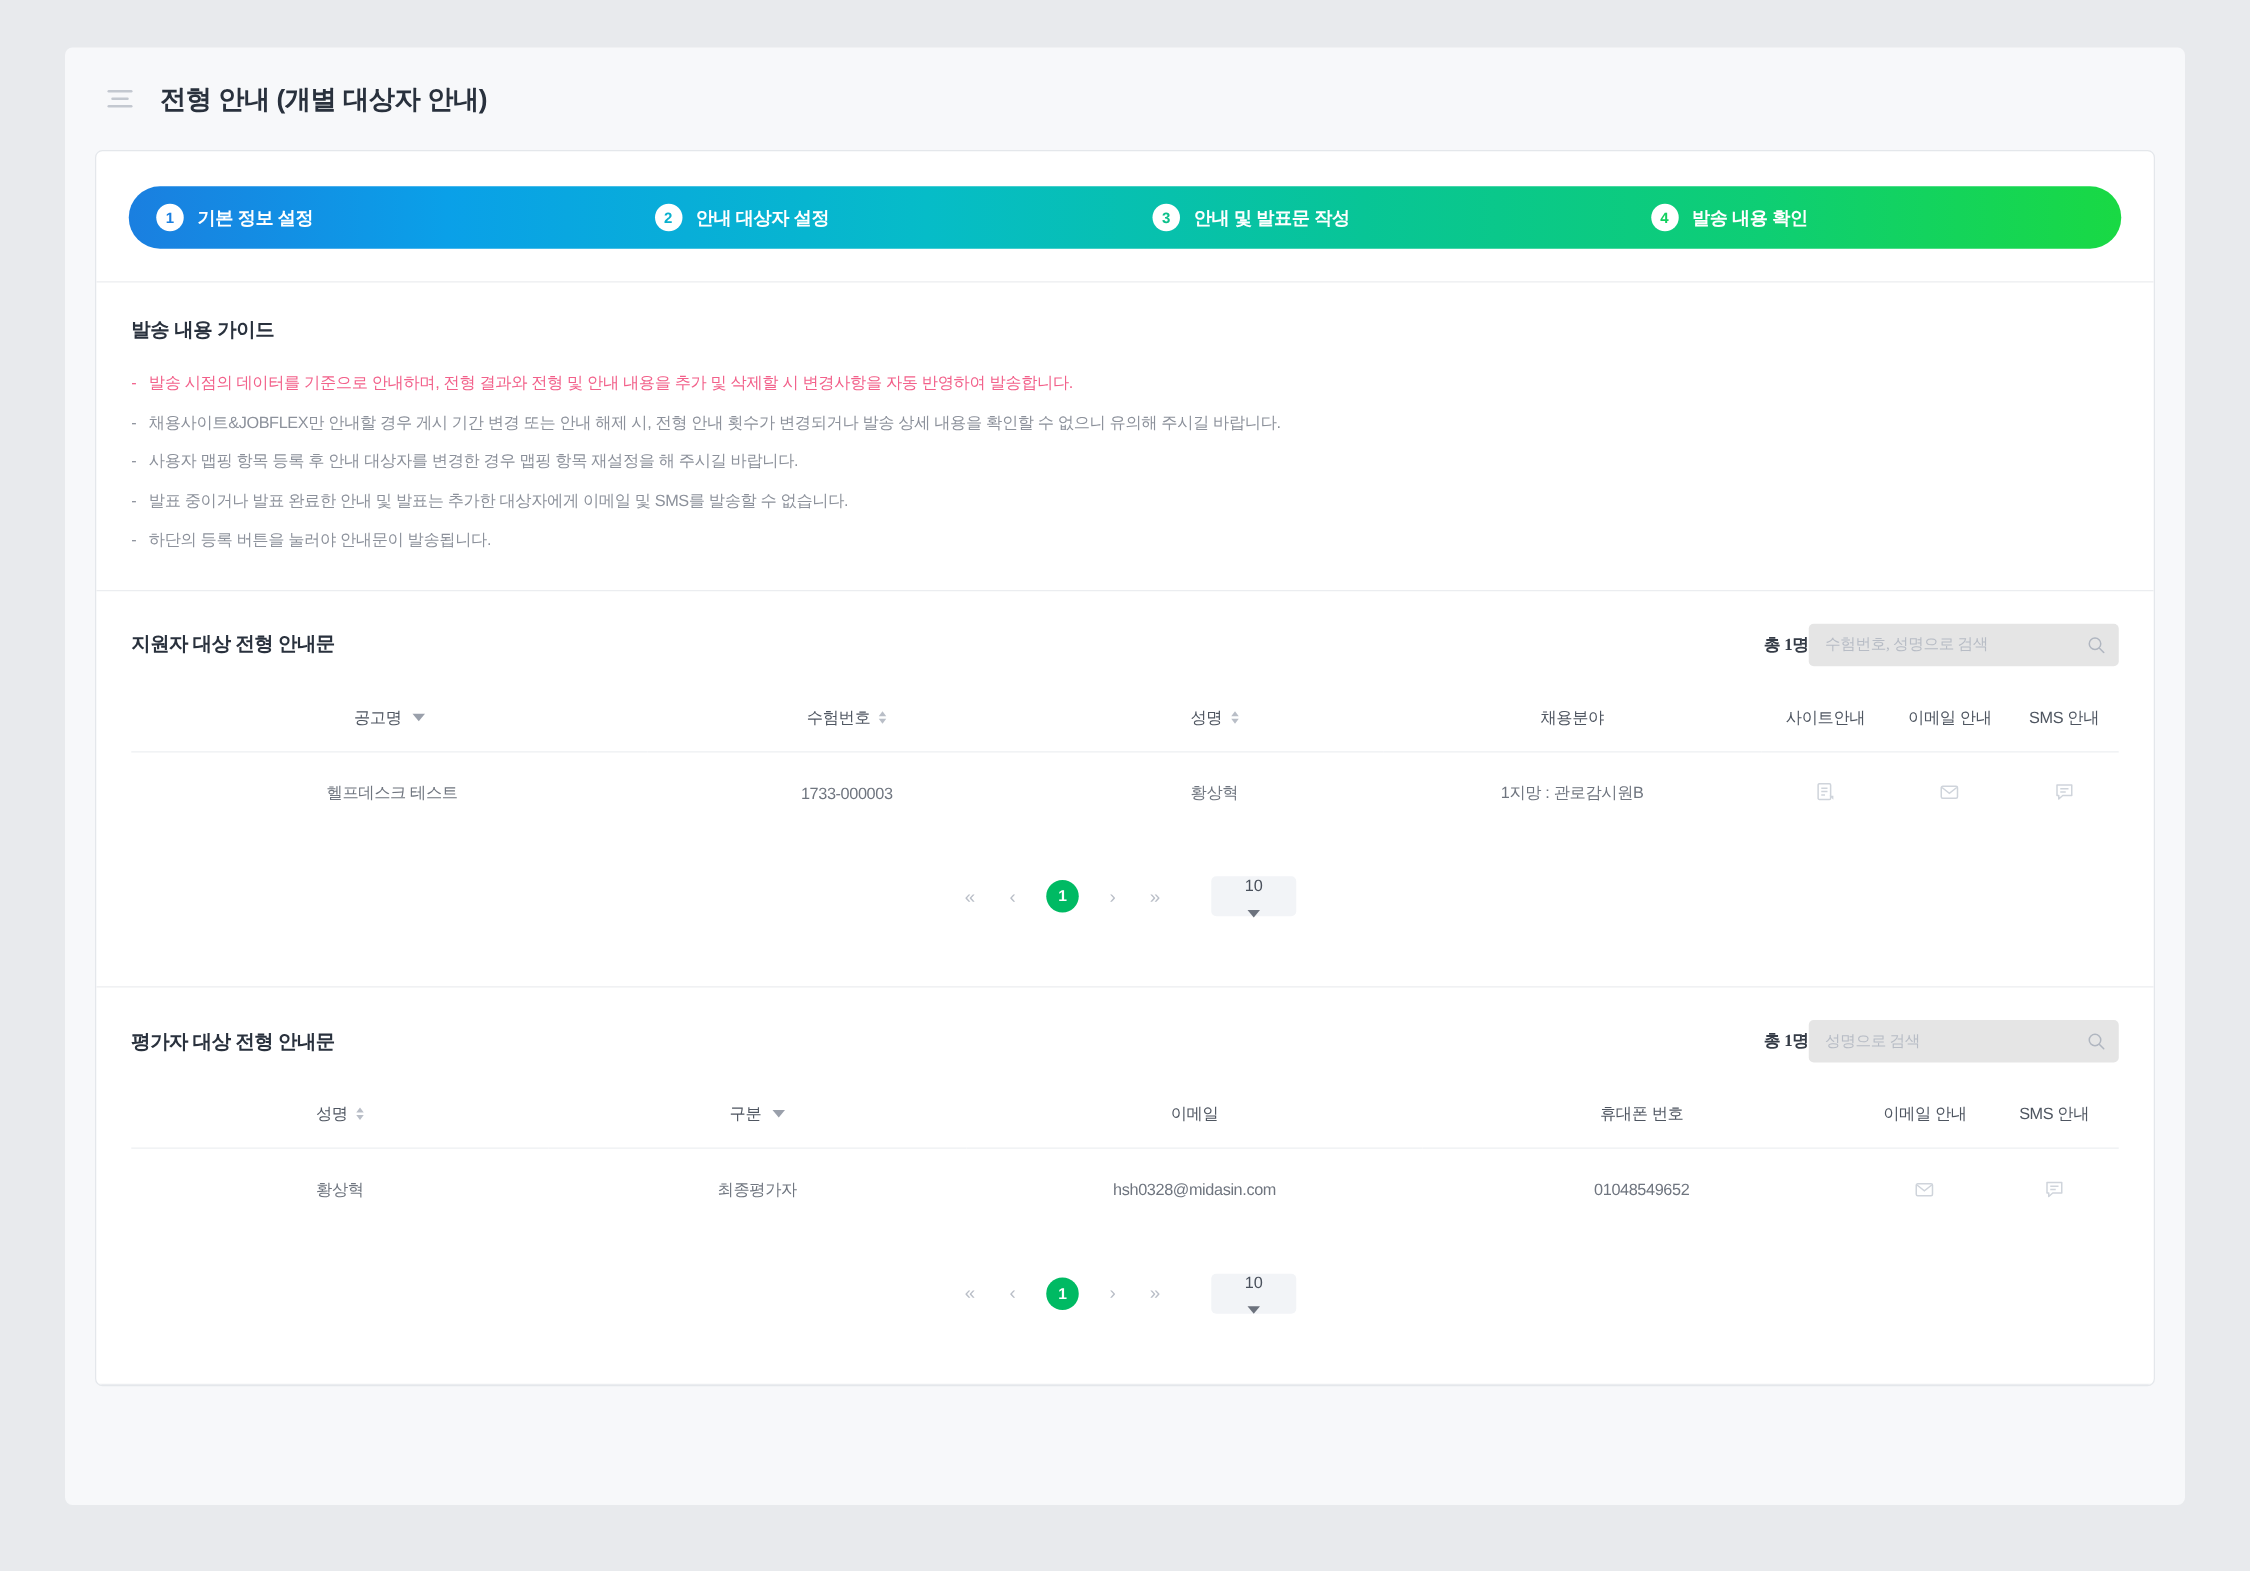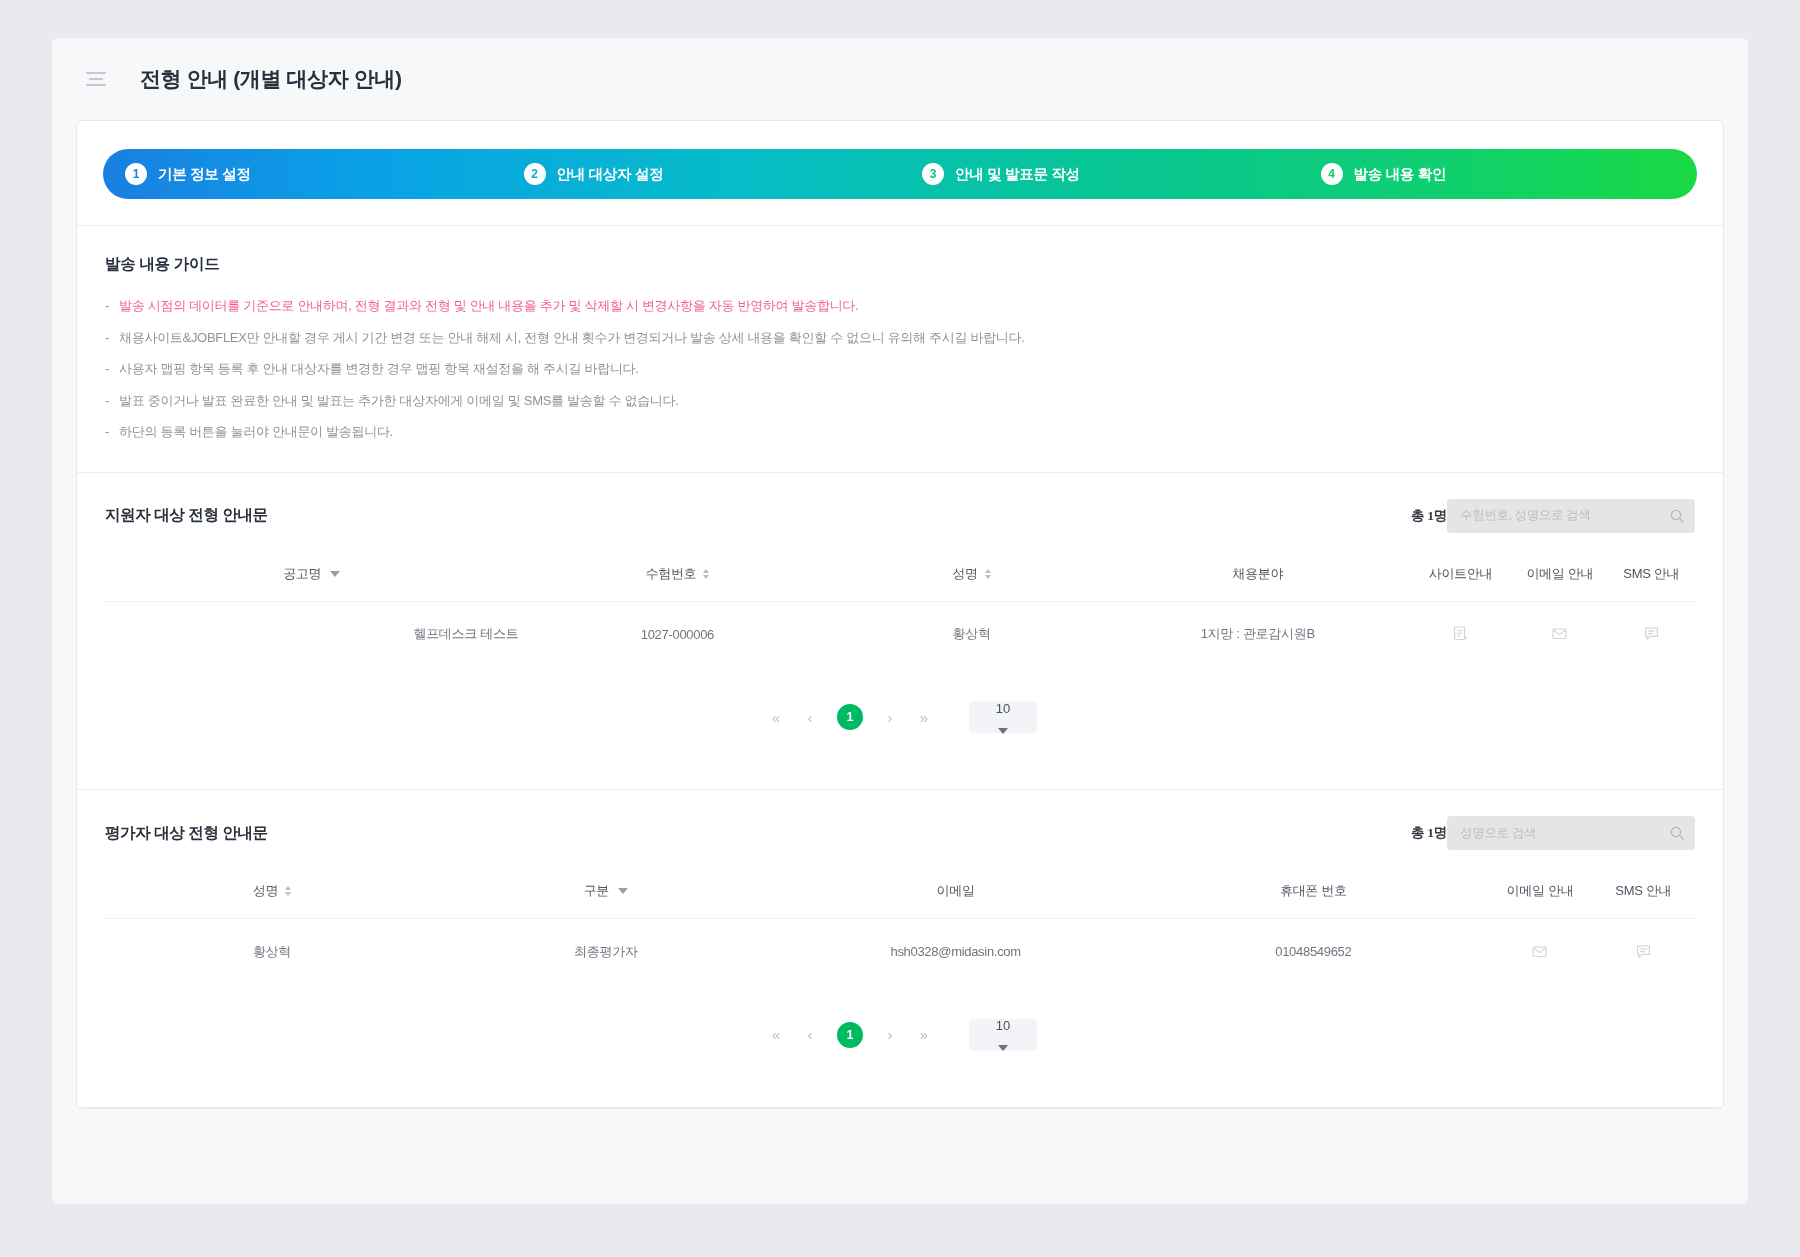--- a/index.html
+++ b/index.html
@@ -20,21 +20,21 @@
     height: 1166px;
     background: #f7f8fa;
     border-radius: 6px;
     overflow: hidden;
   }
 
   
   .titlebar {
     display: flex;
     align-items: center;
-    gap: 34px;
+    gap: 22px;
     height: 82px;
     padding: 0 34px;
   }
   .menu-icon {
     display: flex;
     flex-direction: column;
     justify-content: center;
     gap: 4px;
     width: 20px;
     cursor: pointer;
@@ -250,21 +250,21 @@
     font-size: 13px;
     color: #6f757f;
     letter-spacing: -0.3px;
     padding: 22px 0;
     border-top: 1px solid #edeff2;
     text-align: center;
     white-space: nowrap;
     overflow: hidden;
     text-overflow: ellipsis;
   }
-  tbody td.left { text-align: right; padding-left: 4px; }
+  tbody td.left { text-align: center; padding-left: 4px; }
 
   .row-icon {
     display: inline-flex;
     align-items: center;
     justify-content: center;
     width: 20px;
     height: 20px;
     cursor: pointer;
   }
   .row-icon svg { display: block; }
@@ -484,21 +484,21 @@
             </th>
             <th>채용분야</th>
             <th>사이트안내</th>
             <th>이메일 안내</th>
             <th>SMS 안내</th>
           </tr>
         </thead>
         <tbody>
           <tr>
             <td class="left">헬프데스크 테스트</td>
-            <td>1027-000006</td>
+            <td>1733-000003</td>
             <td>황상혁</td>
             <td>1지망 : 관로감시원B</td>
             <td>
               <span class="row-icon">
                 <svg width="17" height="17" viewBox="0 0 17 17" fill="none">
                   <rect x="2.5" y="2" width="10" height="12.5" rx="1" stroke="#cfd4db" stroke-width="1.2"></rect>
                   <line x1="5" y1="5.5" x2="10" y2="5.5" stroke="#cfd4db" stroke-width="1.2"></line>
                   <line x1="5" y1="8.2" x2="10" y2="8.2" stroke="#cfd4db" stroke-width="1.2"></line>
                   <line x1="5" y1="10.9" x2="8" y2="10.9" stroke="#cfd4db" stroke-width="1.2"></line>
                   <path d="M11.5 11.5h3.2v3.2z" fill="#cfd4db"></path>

